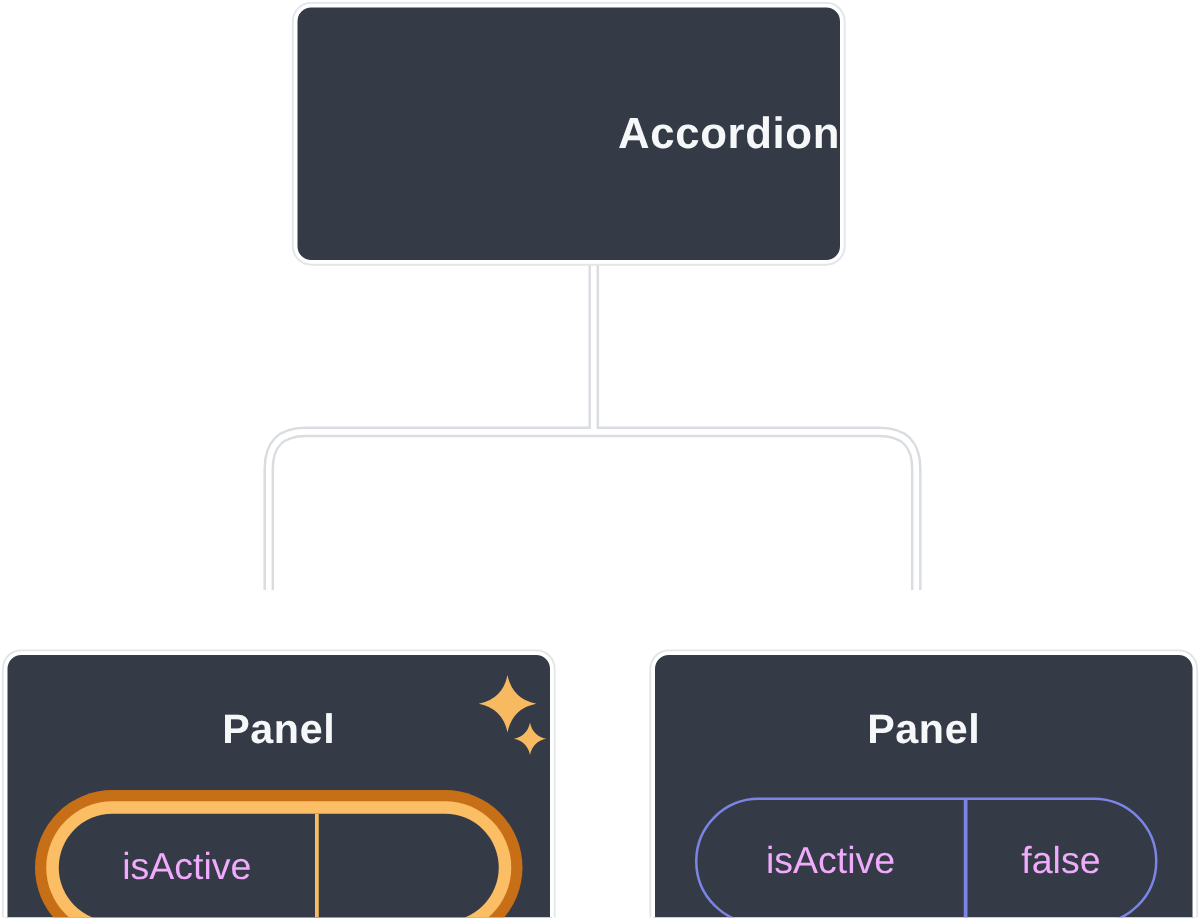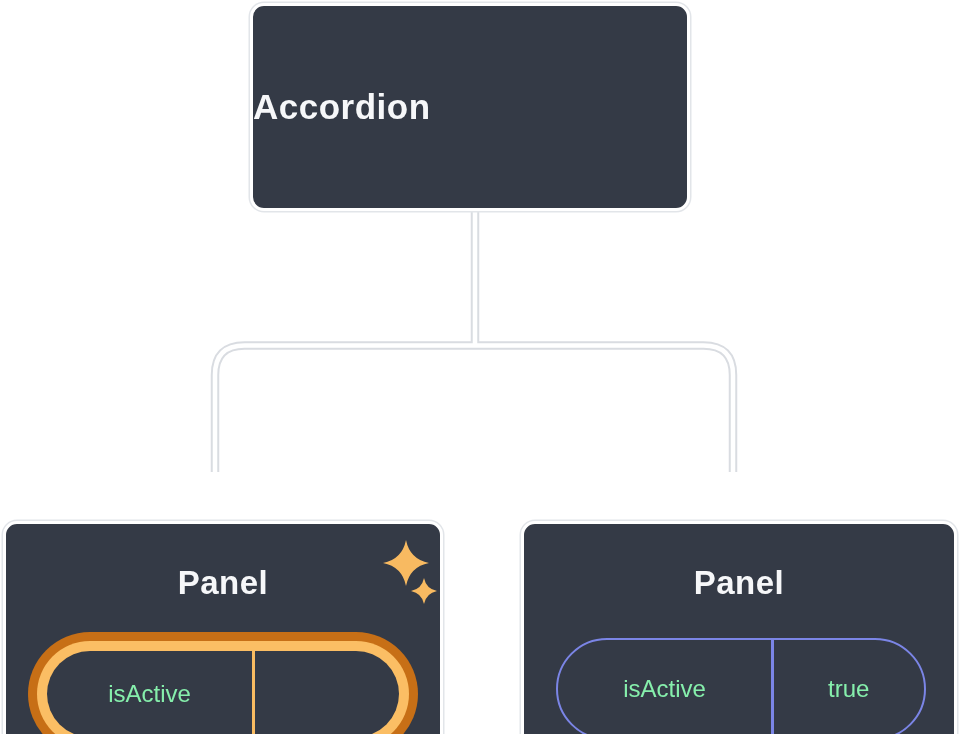--- a/index.html
+++ b/index.html
@@ -9,22 +9,22 @@
     font-family:"Liberation Sans","DejaVu Sans",sans-serif;
   }
   svg.connectors { position:absolute; left:0; top:0; width:960px; height:734px; }
 
   
   .node {
     position:absolute; box-sizing:border-box;
     background:#343A46; border:3px solid #ffffff; border-radius:14px;
     box-shadow:0 0 0 1.5px #e2e5e9;
   }
-  .node-root { left:250px; top:3px; width:440px; height:208px;
-    display:flex; align-items:center; justify-content:flex-start; }
+  .node-root { left:235px; top:3px; width:440px; height:208px;
+    display:flex; align-items:center; justify-content:flex-end; }
   .node-root .node-label { color:#F6F7F9; font-size:35px; font-weight:600; letter-spacing:.5px; }
 
   .node-panel { width:440px; height:258px; top:480px;margin-top:41px; }
   .node-panel-left  { left:3px; }
   .node-panel-right { left:521px; width:436px; }
   .panel-title {
     position:absolute; top:40px; left:0; width:100%;
     text-align:center; color:#F6F7F9; font-size:33px; font-weight:600; letter-spacing:.5px;
   }
 
@@ -50,21 +50,21 @@
   .pill-plain {
     position:absolute; left:32px; top:114px; width:370px; height:102px;
     box-sizing:border-box; border:2.5px solid #7B85E6; border-radius:51px;
     display:flex; align-items:stretch; overflow:hidden;
   }
   .pill-plain .cell { display:flex; align-items:center; justify-content:center; }
   .cell-name-plain  { width:213px; }
   .cell-value-plain { flex:1; }
   .divider-purple { width:2.5px; background:#7B85E6; }
 
-  .prop-text { color:#86efac; font-size:24px; }
+  .prop-text { color:#f0abfc; font-size:30px; }
   .prop-text.bold { font-weight:bold; }
 
   .sparkles { position:absolute; left:375px; top:532px; width:70px; height:75px; z-index:6; }
 </style>
 </head>
 <body>
 
 <div class="canvas">
 
   <svg class="connectors" viewBox="0 0 960 734" aria-hidden="true">
@@ -107,18 +107,18 @@
 
   <div class="node node-panel node-panel-right">
     <div class="panel-title">Panel</div>
 
     <div class="pill-plain">
       <div class="cell cell-name-plain">
         <span class="prop-text">isActive</span>
       </div>
       <div class="divider-purple"></div>
       <div class="cell cell-value-plain">
-        <span class="prop-text">true</span>
+        <span class="prop-text">false</span>
       </div>
     </div>
   </div>
 
 </div>
 
 </body></html>

